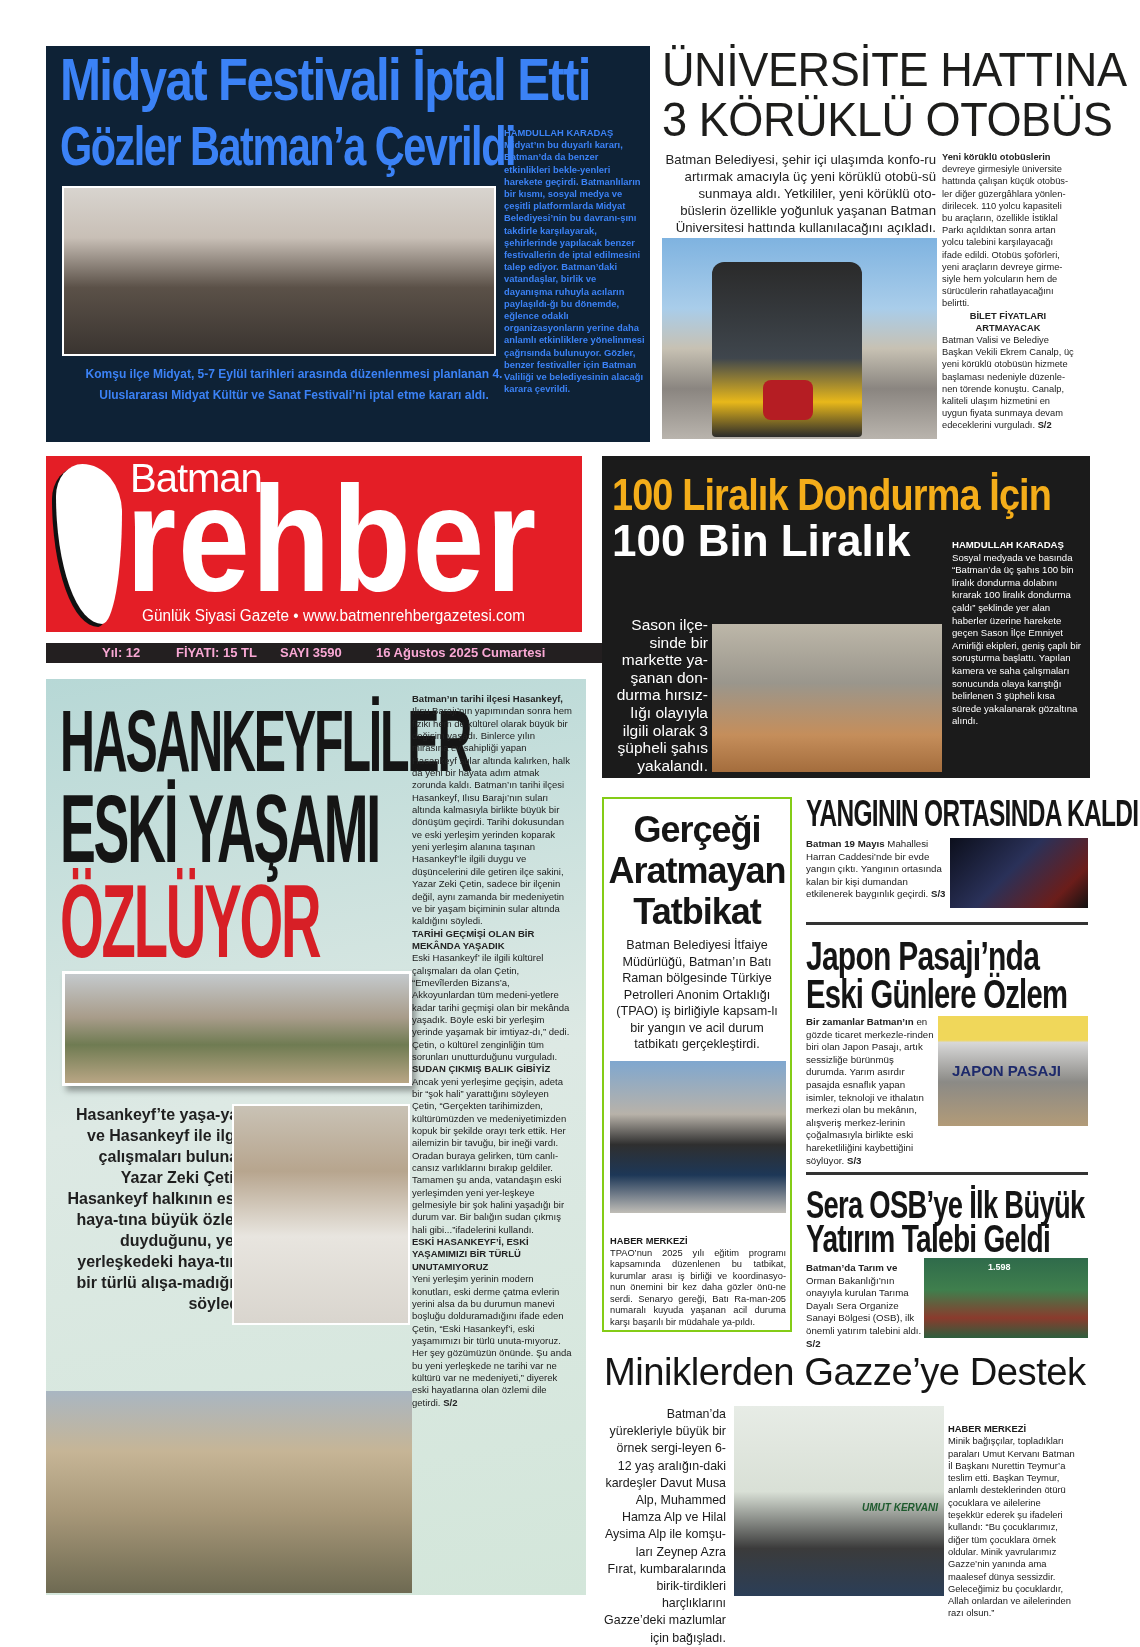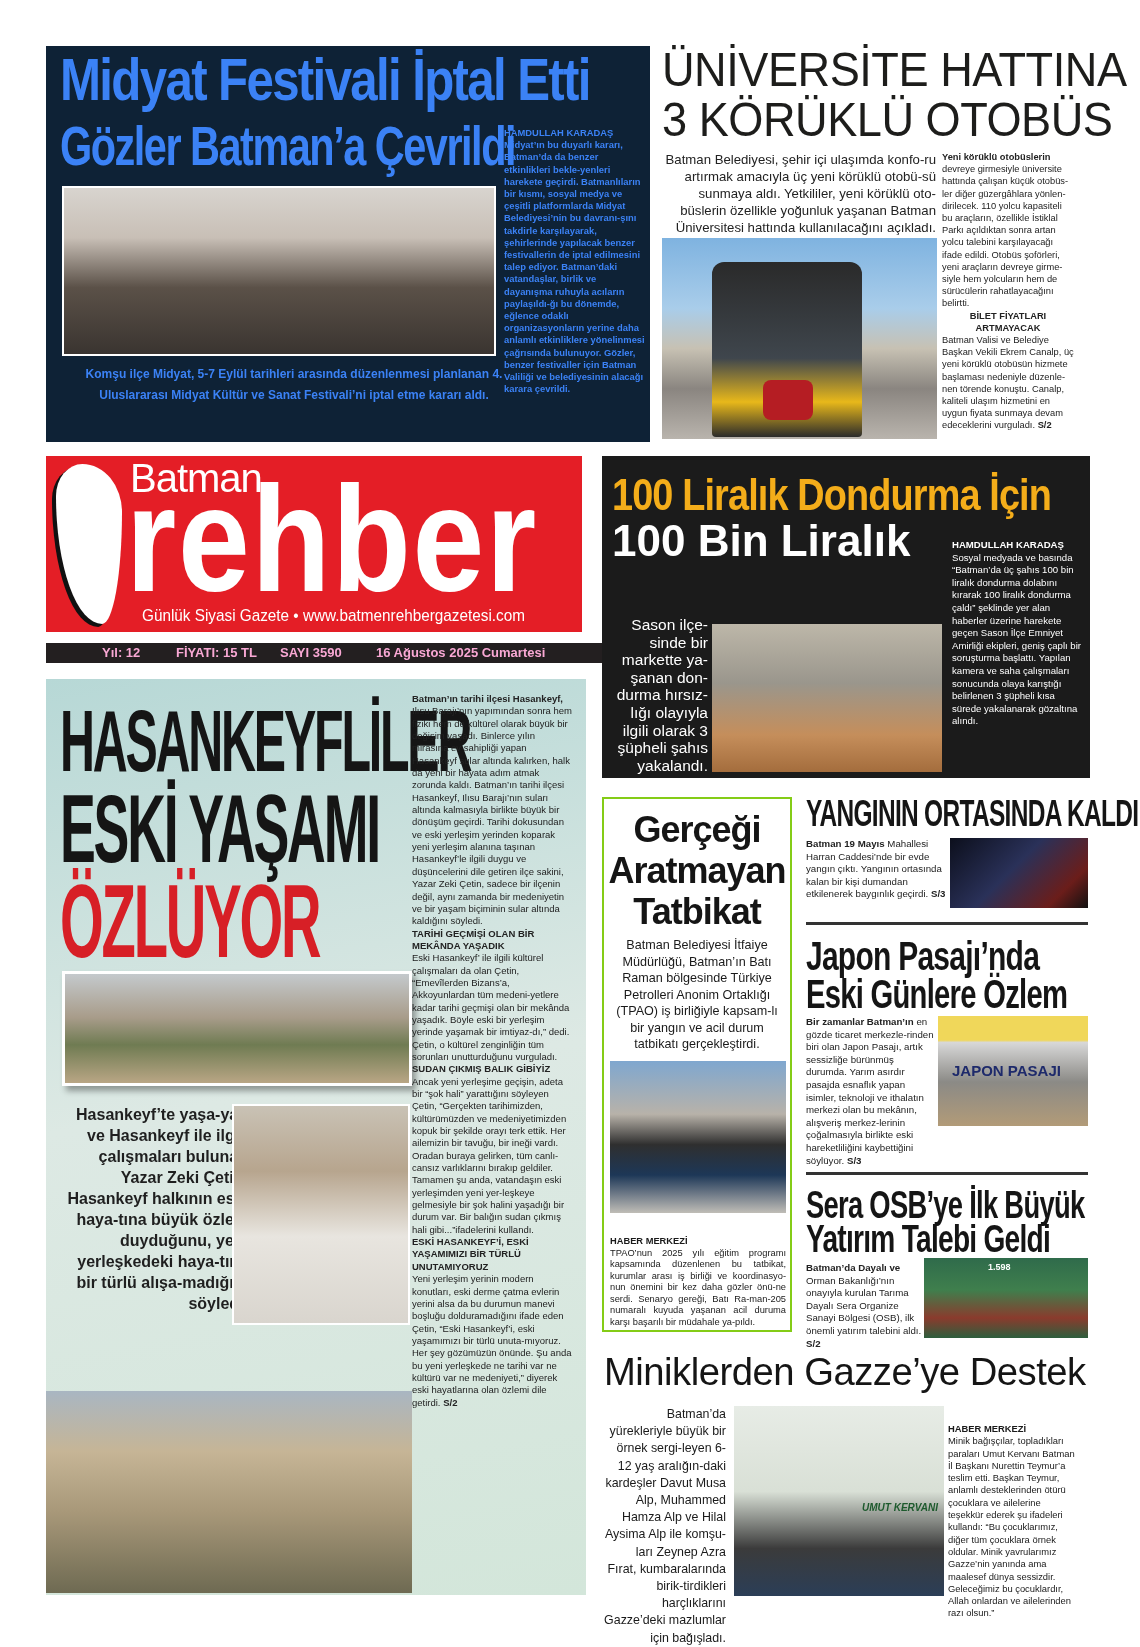--- a/index.html
+++ b/index.html
@@ -184,21 +184,21 @@
   <div class="photo" style="left:938px;top:1016px;width:150px;height:110px;background:linear-gradient(180deg,#f0d75a 0%,#f0d75a 22%,#d8d8d8 24%,#8b8a86 60%,#b29b78 100%);">
     <div style="position:absolute;left:14px;top:6px;font-size:15px;font-weight:700;color:#1e2a6b;white-space:nowrap;margin-top:40px;">JAPON PASAJI</div>
   </div>
   <div class="rule" style="left:806px;top:1172px;width:282px;"></div>
 </div>
 
 <div class="rstory">
   <div class="h" style="left:806px;top:1186px;font-size:38px;letter-spacing:-1px;transform:scaleX(0.72);">Sera OSB’ye İlk Büyük</div>
   <div class="h" style="left:806px;top:1220px;font-size:38px;letter-spacing:-1px;transform:scaleX(0.74);">Yatırım Talebi Geldi</div>
   <div class="txt" style="left:806px;top:1262px;width:116px;">
-    <b>Batman’da Dayalı ve</b>
+    <b>Batman’da Tarım ve</b>
     <span>Orman Bakanlığı’nın onayıyla kurulan Tarıma Dayalı Sera Organize Sanayi Bölgesi (OSB), ilk önemli yatırım talebini aldı.</span>
     <b>S/2</b>
   </div>
   <div class="photo" style="left:924px;top:1258px;width:164px;height:80px;background:linear-gradient(180deg,#2f6b4b 0%,#3f7f4d 40%,#8a3b2d 75%,#2d5e3d 100%);">
     <div style="position:absolute;left:64px;top:4px;font-size:9px;font-weight:700;color:#fff;">1.598</div>
   </div>
 </div>
 
 <div id="gz">
   <div class="h">Miniklerden Gazze’ye Destek</div>

